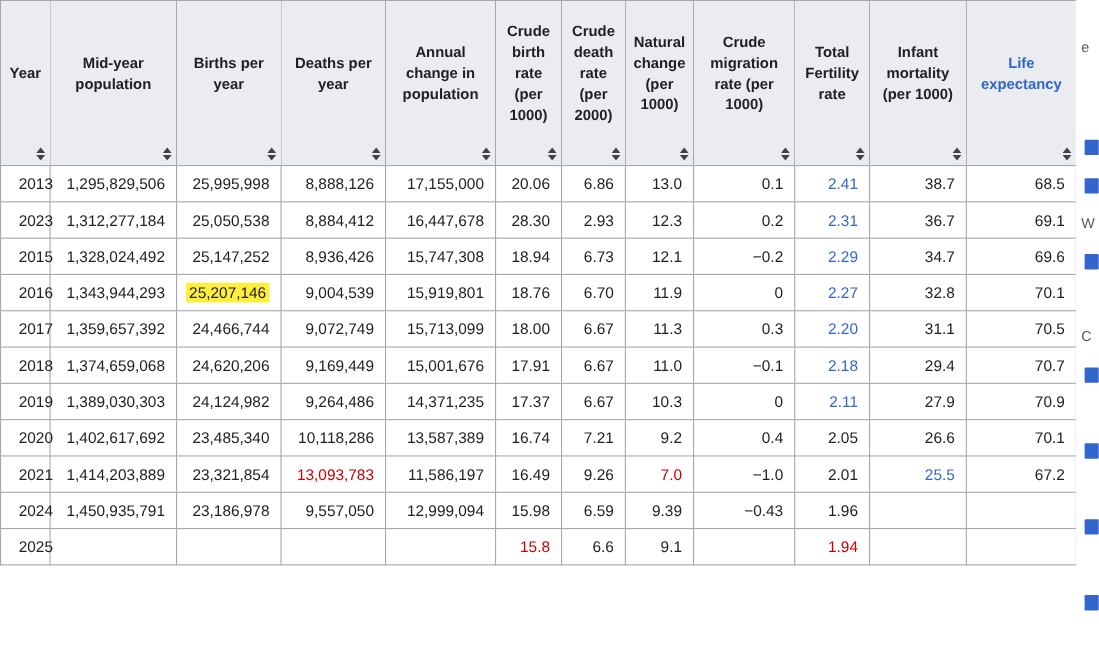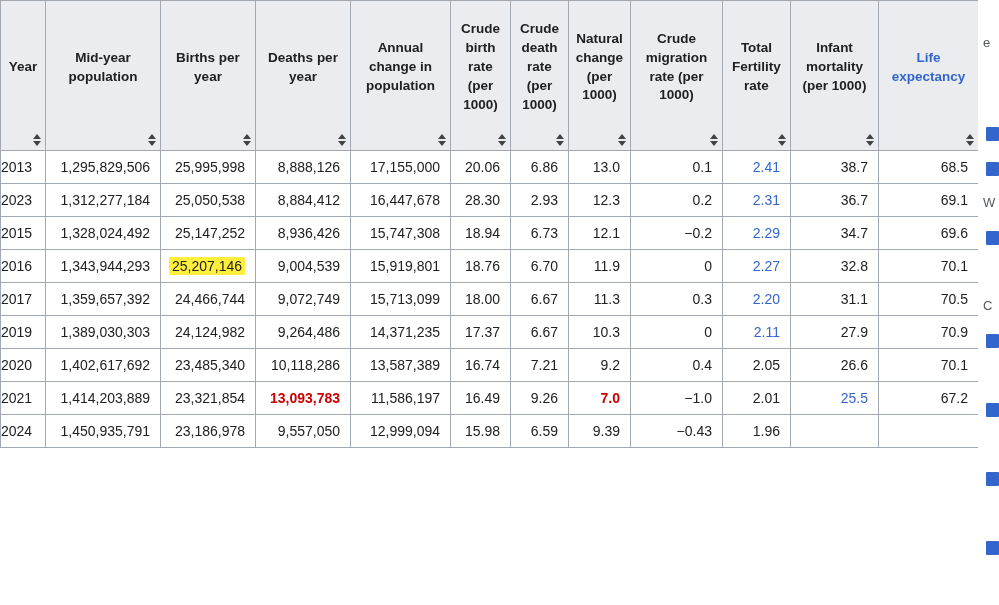--- a/index.html
+++ b/index.html
@@ -31,23 +31,23 @@
     line-height: 1.4;
     font-size: 13.5px;
   }
   tbody td {
     height: 33px;
     padding: 0 10px 0 6px;
     background: #fff;
     white-space: nowrap;
   }
   td.num { text-align: right; }
-  td.col-year { text-align: left; padding-left: 0; }
+  td.col-year { text-align: left; padding-left: 16px; }
   .link { color: var(--link, #3366cc); }
-  .red { color: var(--red, #cc0000); font-weight: bold; }
+  .red { color: var(--red, #cc0000); }
   .hl { background: var(--highlight, #ffef3d); padding: 1px 3px; border-radius: 1px; }
   .sort-icon {
     position: absolute;
     right: 4px;
     bottom: 4px;
     display: flex;
     flex-direction: column;
     align-items: center;
     gap: 2px;
   }
@@ -120,21 +120,21 @@
               <i class="down"></i>
             </span></th>
           <th><span class="th-label">Annual change in population</span><span class="sort-icon">
               <i class="up"></i>
               <i class="down"></i>
             </span></th>
           <th><span class="th-label">Crude birth rate (per 1000)</span><span class="sort-icon">
               <i class="up"></i>
               <i class="down"></i>
             </span></th>
-          <th><span class="th-label">Crude death rate (per 1000)</span><span class="sort-icon">
+          <th><span class="th-label">Crude death rate (per 2000)</span><span class="sort-icon">
               <i class="up"></i>
               <i class="down"></i>
             </span></th>
           <th><span class="th-label">Natural change (per 1000)</span><span class="sort-icon">
               <i class="up"></i>
               <i class="down"></i>
             </span></th>
           <th><span class="th-label">Crude migration rate (per 1000)</span><span class="sort-icon">
               <i class="up"></i>
               <i class="down"></i>
@@ -218,20 +218,34 @@
           <td class="num">15,713,099</td>
           <td class="num">18.00</td>
           <td class="num">6.67</td>
           <td class="num">11.3</td>
           <td class="num">0.3</td>
           <td class="num"><span class="link">2.20</span></td>
           <td class="num">31.1</td>
           <td class="num">70.5</td>
         </tr>
         <tr>
+          <td class="col-year">2018</td>
+          <td class="num">1,374,659,068</td>
+          <td class="num">24,620,206</td>
+          <td class="num">9,169,449</td>
+          <td class="num">15,001,676</td>
+          <td class="num">17.91</td>
+          <td class="num">6.67</td>
+          <td class="num">11.0</td>
+          <td class="num">−0.1</td>
+          <td class="num"><span class="link">2.18</span></td>
+          <td class="num">29.4</td>
+          <td class="num">70.7</td>
+        </tr>
+        <tr>
           <td class="col-year">2019</td>
           <td class="num">1,389,030,303</td>
           <td class="num">24,124,982</td>
           <td class="num">9,264,486</td>
           <td class="num">14,371,235</td>
           <td class="num">17.37</td>
           <td class="num">6.67</td>
           <td class="num">10.3</td>
           <td class="num">0</td>
           <td class="num"><span class="link">2.11</span></td>
@@ -270,20 +284,34 @@
           <td class="col-year">2024</td>
           <td class="num">1,450,935,791</td>
           <td class="num">23,186,978</td>
           <td class="num">9,557,050</td>
           <td class="num">12,999,094</td>
           <td class="num">15.98</td>
           <td class="num">6.59</td>
           <td class="num">9.39</td>
           <td class="num">−0.43</td>
           <td class="num">1.96</td>
+          <td class="num"></td>
+          <td class="num"></td>
+        </tr>
+        <tr>
+          <td class="col-year">2025</td>
+          <td class="num"></td>
+          <td class="num"></td>
+          <td class="num"></td>
+          <td class="num"></td>
+          <td class="num"><span class="red">15.8</span></td>
+          <td class="num">6.6</td>
+          <td class="num">9.1</td>
+          <td class="num"></td>
+          <td class="num"><span class="red">1.94</span></td>
           <td class="num"></td>
           <td class="num"></td>
         </tr>
       </tbody>
   </table>
 
   <div class="right-strip" id="right-strip">
       <div class="frag text" style="top: 36px;">e</div>
       <div class="frag box" style="top: 127px;"></div>
       <div class="frag box" style="top: 162px;"></div>

